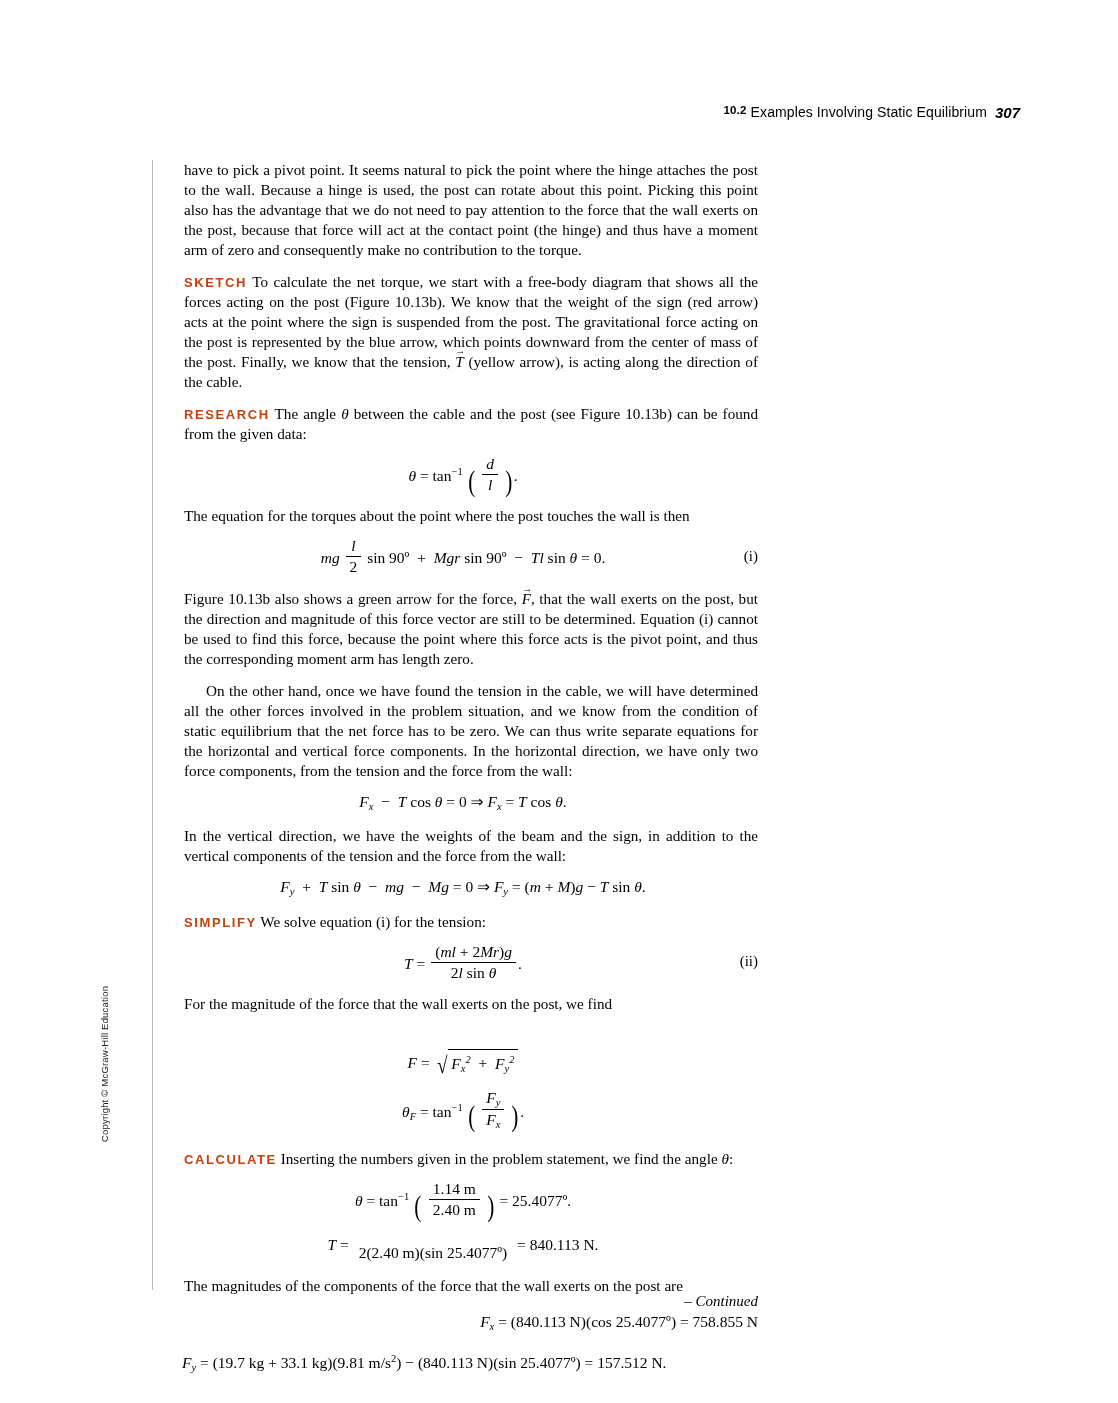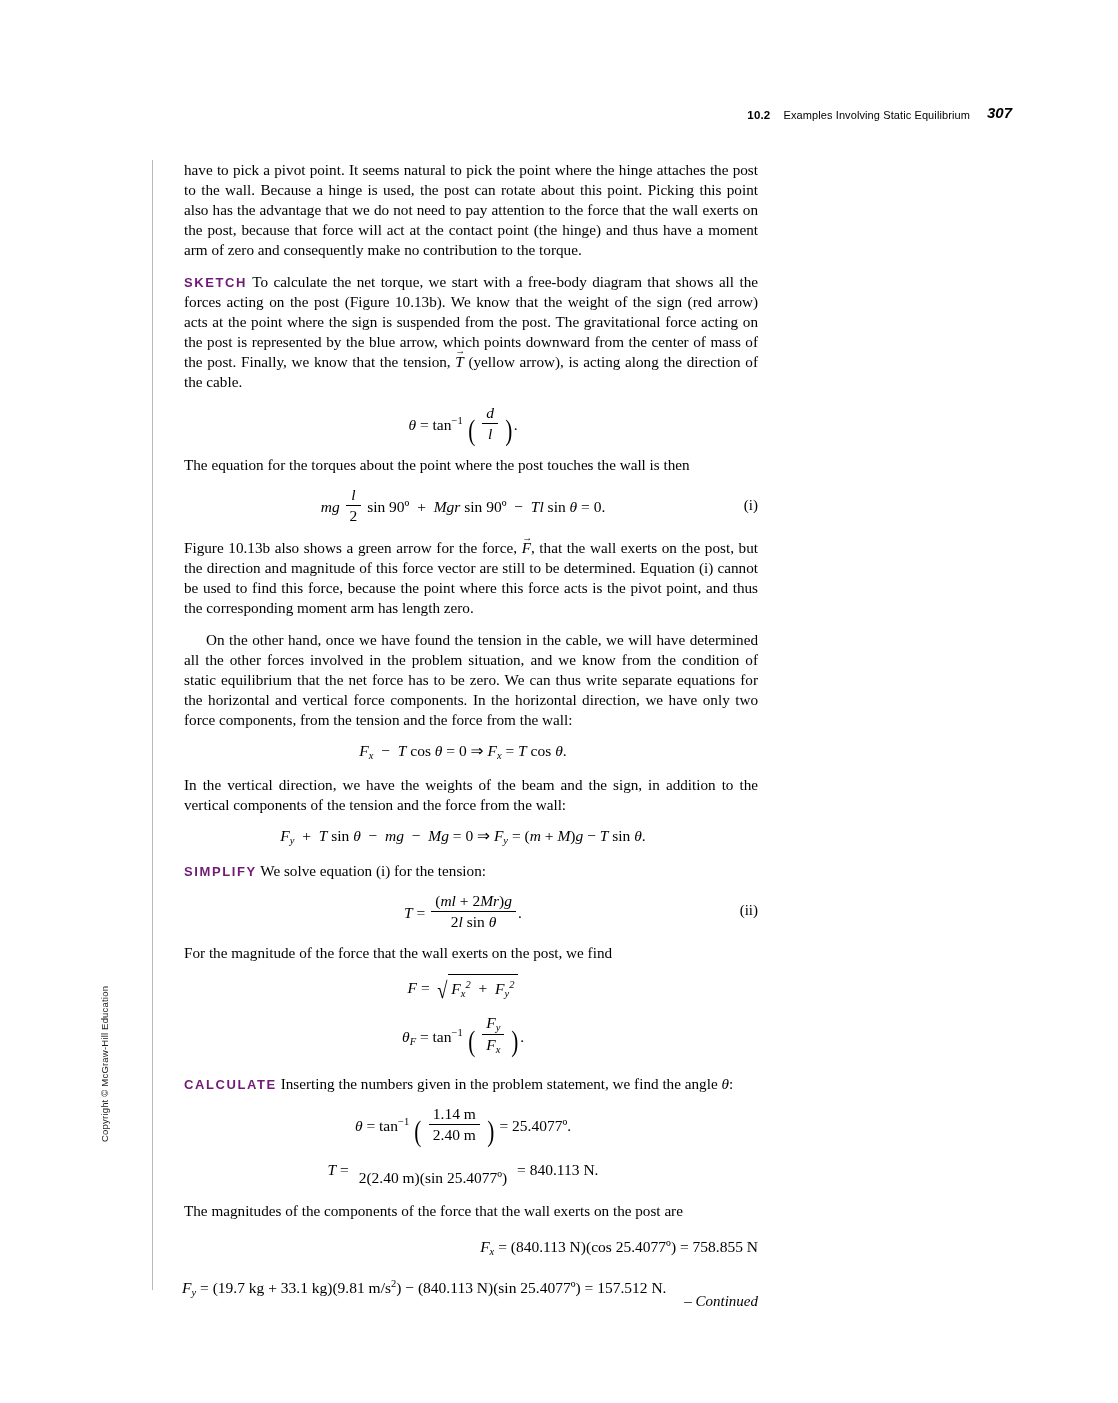--- a/index.html
+++ b/index.html
@@ -18,33 +18,33 @@
     position: absolute;
     left: 0; top: 0;
     width: 1118px;
     height: 1403px;
     background: #fff;
   }
   
   .running-head {
     position: absolute;
     top: 104px;
-    right: 106px;
+    right: 98px;
     display: flex;
-    align-items: flex-end;
-    gap: 13px;
+    align-items: flex-start;
+    gap: 4px;
     font-family: "Liberation Sans", sans-serif;
   }
   .rh-sec {
     font-size: 11.5px;
     font-weight: bold;
     letter-spacing: 0.2px;
   }
   .rh-title {
-    font-size: 11px;
+    font-size: 14px;
     letter-spacing: 0.1px;
   }
   .rh-page {
     font-size: 15px;
     font-weight: bold;
     margin-left: 4px;
     font-style: italic;
   }
   
   .left-rule {
@@ -79,21 +79,21 @@
     text-align: justify;
   }
   p {
     margin: 0 0 12px 16px;
   }
   p.tight { margin-bottom: 10px; }
   .indent { text-indent: 22px; }
   .label {
     font-family: "Liberation Sans", sans-serif;
     font-weight: bold;
-    color: #701a75;
+    color: #c2410c;
     letter-spacing: 1.6px;
     font-size: 13px;
   }
   
   .eq {
     position: relative;
     text-align: center;
     margin: 11px 0 13px 0;
     font-size: 15.5px;
   }
@@ -130,20 +130,21 @@
     vertical-align: -0.32em;
     font-weight: 300;
     transform: scaleX(0.72);
   }
   sup.ex { font-size: 0.68em; vertical-align: super; }
   sub.sb { font-size: 0.68em; vertical-align: -0.25em; }
   .sqrt {
     display: inline-block;
     position: relative;
     padding-left: 2px;
+    margin-top: 24px;
   }
   .sqrt > .radicand {
     display: inline-block;
     border-top: 1px solid #000;
     padding: 2px 4px 0 3px;
   }
   .radsym {
     display: inline-block;
     font-size: 1.5em;
     line-height: 0.9;
@@ -199,20 +200,26 @@
 
     <p>have to pick a pivot point. It seems natural to pick the point where the hinge attaches the post to the wall. Because a hinge is used, the post can rotate about this point. Picking this point also has the advantage that we do not need to pay attention to the force that the wall exerts on the post, because that force will act at the contact point (the hinge) and thus have a moment arm of zero and consequently make no contribution to the torque.</p>
 
     <p>
       <span class="label">SKETCH</span>
       <span>To calculate the net torque, we start with a free-body diagram that shows all the forces acting on the post (Figure 10.13b). We know that the weight of the sign (red arrow) acts at the point where the sign is suspended from the post. The gravitational force acting on the post is represented by the blue arrow, which points downward from the center of mass of the post. Finally, we know that the tension,</span>
       <span class="vec">T</span>
       <span>(yellow arrow), is acting along the direction of the cable.</span>
     </p>
 
+    <p class="tight">
+      <span class="label">RESEARCH</span>
+      <span>The angle</span>
+      <span class="mi">θ</span>
+      <span>between the cable and the post (see Figure 10.13b) can be found from the given data:</span>
+    </p>
 
     <div class="eq">
       <span class="mi">θ</span> = <span class="mrm">tan</span><sup class="ex">−1</sup>
       <span class="paren-big">(</span>
       <span class="frac"><span class="num mi">d</span><span class="den mi">l</span></span>
       <span class="paren-big">)</span>.
     </div>
 
     <p class="tight">The equation for the torques about the point where the post touches the wall is then</p>
 

